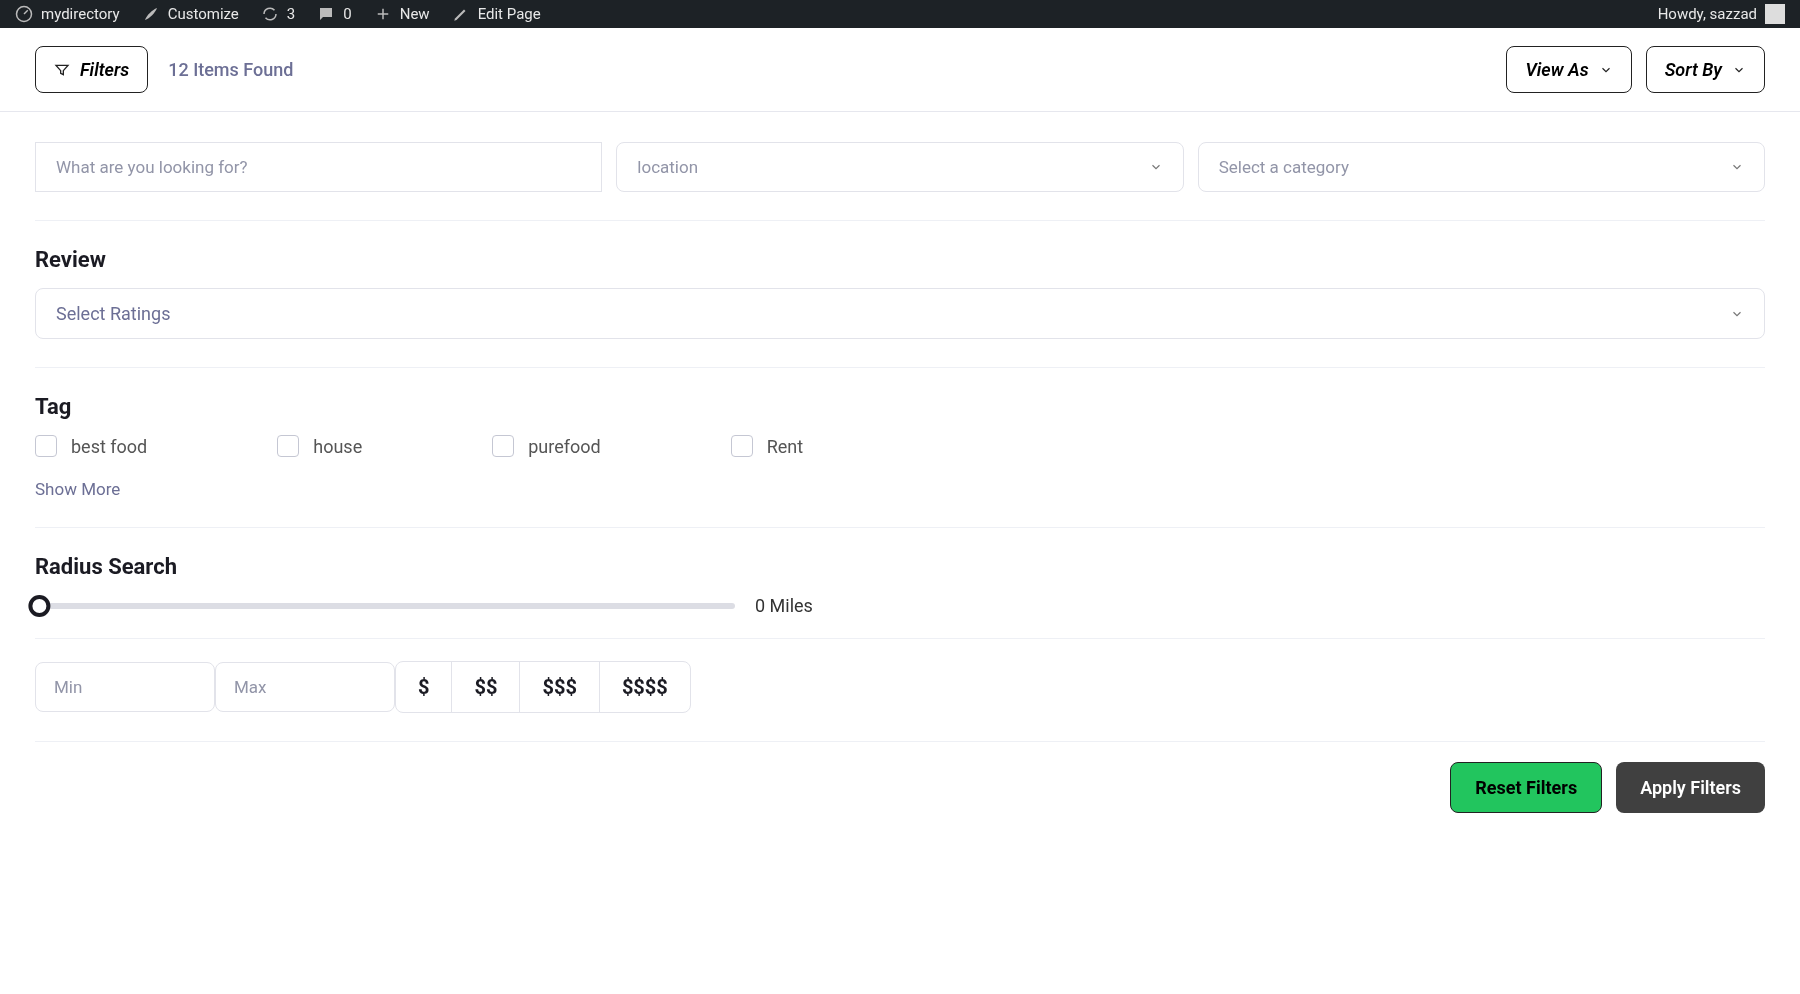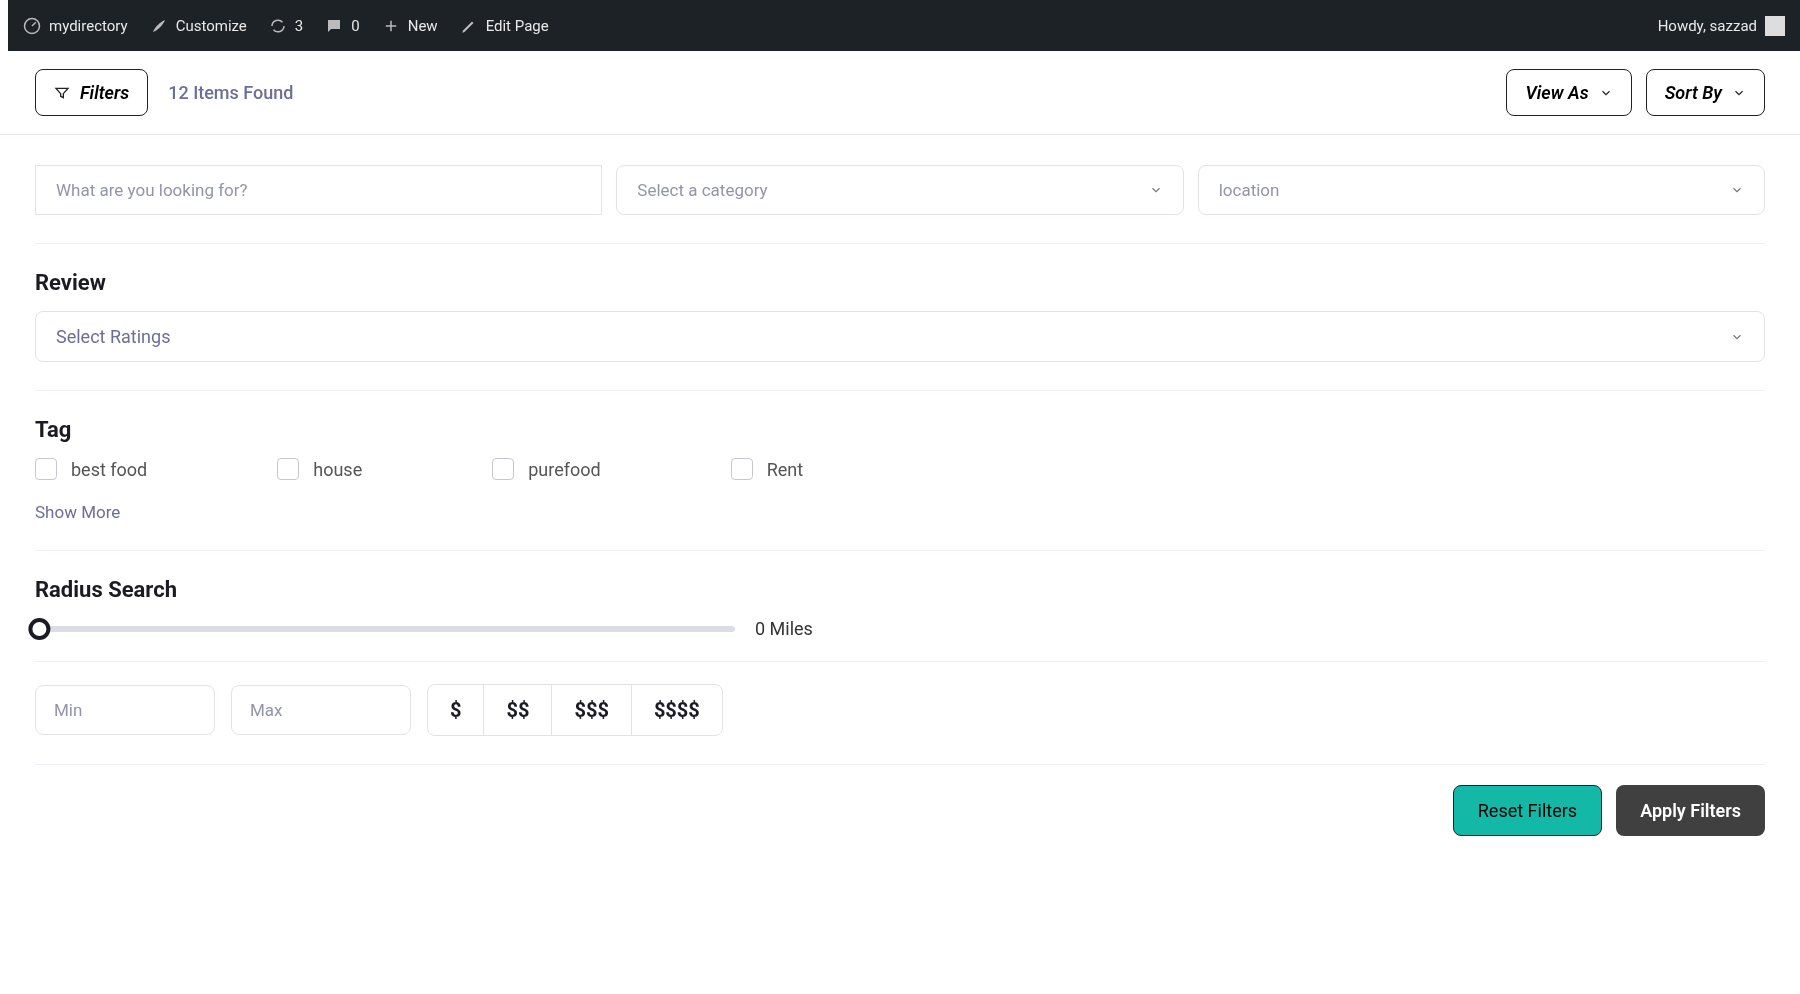--- a/index.html
+++ b/index.html
@@ -1,18 +1,18 @@
 <!DOCTYPE html>
 <html><head>
 <meta charset="utf-8">
 <style>
 * { margin: 0; padding: 0; box-sizing: border-box; font-family: -apple-system, BlinkMacSystemFont, "Segoe UI", Roboto, sans-serif; }
 body { background: #fff; color: #222; }
 
-.admin-bar { background: #1d2226; color: #ccc; height: 51px; display: flex; align-items: center; padding: 0 15px; font-size: 15px; justify-content: space-between; margin-left: 8px; }
+.admin-bar { background: #1d2226; color: #ccc; height: 28px; display: flex; align-items: center; padding: 0 15px; font-size: 15px; justify-content: space-between; }
 .admin-left, .admin-right { display: flex; align-items: center; gap: 22px; }
 .admin-item { display: flex; align-items: center; gap: 8px; color: #e8e8e8; cursor: pointer; }
 .admin-item svg { width: 18px; height: 18px; fill: #bbb; }
 .avatar { width: 20px; height: 20px; background: #ddd; display: inline-block; }
 
 .toolbar { display: flex; align-items: center; justify-content: space-between; padding: 18px 35px; border-bottom: 1px solid #e6e7ee; }
 .toolbar-left { display: flex; align-items: center; gap: 20px; }
 .btn-outline { border: 1.5px solid #222; border-radius: 8px; padding: 12px 18px; font-size: 18px; font-weight: 600; background: #fff; cursor: pointer; display: flex; align-items: center; gap: 10px; font-style: italic; }
 .items-found { color: #6c6f95; font-size: 18px; font-weight: 500; }
 .toolbar-right { display: flex; gap: 14px; }
@@ -32,29 +32,29 @@
 .tag-item { display: flex; align-items: center; gap: 14px; }
 .checkbox { width: 22px; height: 22px; border: 1.5px solid #c5c7d3; border-radius: 4px; cursor: pointer; }
 .tag-label { font-size: 18px; color: #555; }
 .show-more { color: #6c6f95; font-size: 17px; cursor: pointer; }
 
 .slider-row { display: flex; align-items: center; gap: 20px; margin-top: 10px; }
 .slider-track { position: relative; flex: 0 0 700px; height: 6px; background: #dcdde4; border-radius: 3px; }
 .slider-thumb { position: absolute; left: 0; top: 50%; transform: translate(-30%, -50%); width: 22px; height: 22px; border: 4px solid #1b1b23; background: #fff; border-radius: 50%; cursor: grab; }
 .slider-value { font-size: 18px; color: #333; }
 
-.price-row { display: flex; gap: 16px; align-items: center; margin-top: 22px; border-top: 1px solid #eef0f5; padding-top: 22px; }
+.price-row { display: flex; gap: 0; align-items: center; margin-top: 22px; border-top: 1px solid #eef0f5; padding-top: 22px; }
 .price-input { width: 180px; border: 1px solid #e2e3ea; border-radius: 8px; padding: 14px 18px; font-size: 17px; }
 .price-input::placeholder { color: #9295a8; }
 .price-buttons { display: flex; border: 1px solid #e2e3ea; border-radius: 8px; overflow: hidden; }
 .price-btn { padding: 13px 22px; font-size: 20px; font-weight: 700; color: #1b1b23; cursor: pointer; border-right: 1px solid #e2e3ea; }
 .price-btn:last-child { border-right: none; }
 
 .actions { display: flex; justify-content: flex-end; gap: 14px; border-top: 1px solid #eef0f5; padding-top: 20px; }
-.btn-reset { border: 1.5px solid #222; border-radius: 8px; padding: 14px 24px; font-size: 18px; font-weight: 400; background: #14b8a6; cursor: pointer; }
+.btn-reset { border: 1.5px solid #222; border-radius: 8px; padding: 14px 24px; font-size: 18px; font-weight: 700; background: #22c55e; cursor: pointer; }
 .btn-apply { border: none; border-radius: 8px; padding: 14px 24px; font-size: 18px; font-weight: 600; background: #404040; color: #fff; cursor: pointer; }
 </style>
 </head>
 <body>
 
 <div class="admin-bar">
   <div class="admin-left">
     <div class="admin-item">
       <svg viewBox="0 0 24 24">
           <circle cx="12" cy="12" r="10" fill="none" stroke="#bbb" stroke-width="2"></circle>
@@ -125,27 +125,27 @@
         </svg>
     </button>
   </div>
 </div>
 
 <div class="content">
 
   <div class="search-row">
     <input class="input-field" placeholder="What are you looking for?" style="">
     <div class="select-field">
+      <span>location</span>
+      <svg class="chev" viewBox="0 0 24 24">
+          <path d="M6 9l6 6 6-6" fill="none" stroke="#777" stroke-width="2"></path>
+        </svg>
+    </div>
+    <div class="select-field">
       <span>Select a category</span>
-      <svg class="chev" viewBox="0 0 24 24">
-          <path d="M6 9l6 6 6-6" fill="none" stroke="#777" stroke-width="2"></path>
-        </svg>
-    </div>
-    <div class="select-field">
-      <span>location</span>
       <svg class="chev" viewBox="0 0 24 24">
           <path d="M6 9l6 6 6-6" fill="none" stroke="#777" stroke-width="2"></path>
         </svg>
     </div>
   </div>
 
   <div class="section">
     <div class="section-title">Review</div>
     <div class="full-select">
       <span>Select Ratings</span>

